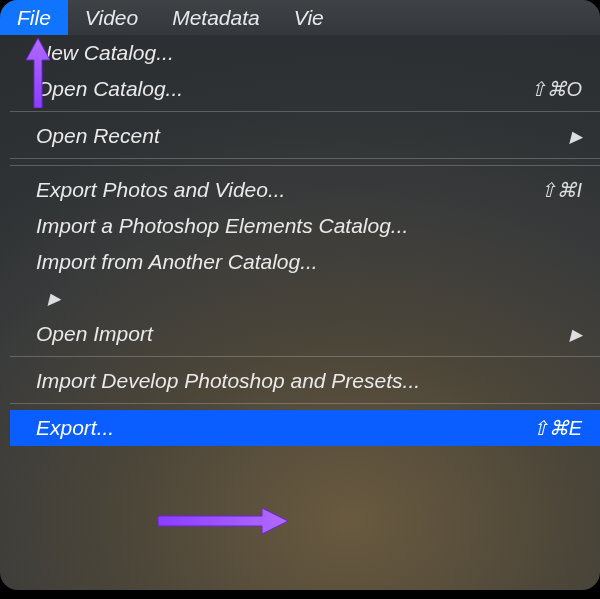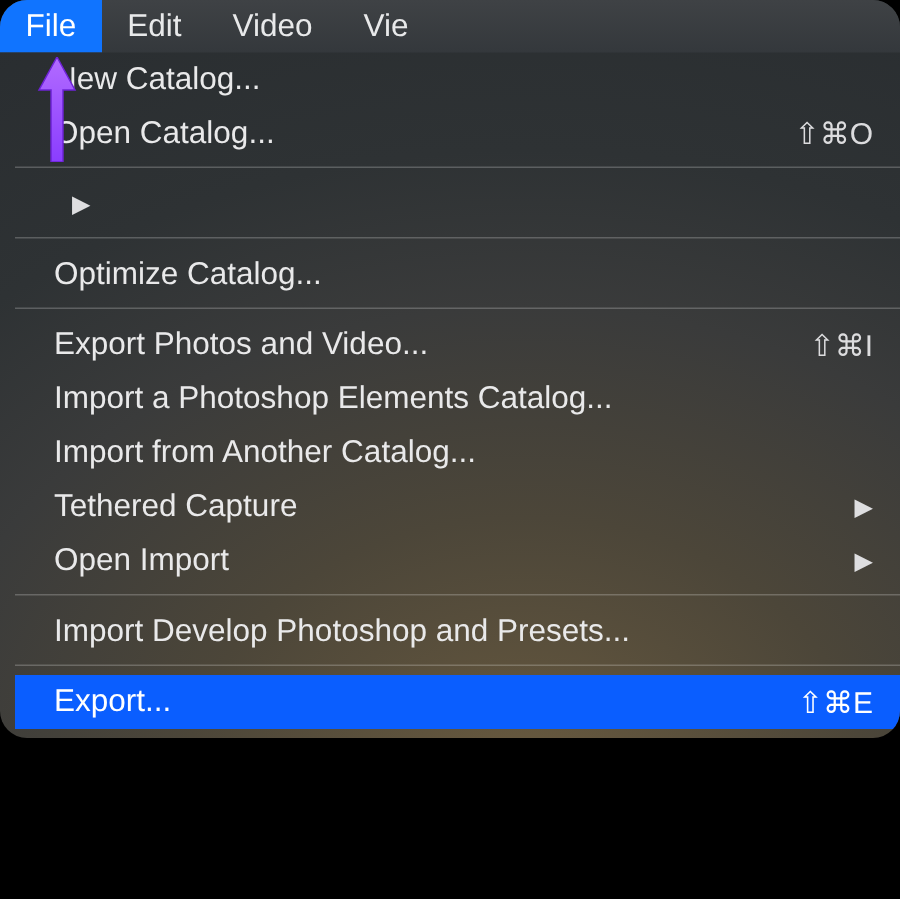--- a/index.html
+++ b/index.html
@@ -3,26 +3,27 @@
 <meta charset="utf-8">
 <style>
   * { box-sizing: border-box; margin: 0; padding: 0; }
   html, body {
     width: 600px; height: 599px;
     font-family: -apple-system, "Helvetica Neue", Helvetica, Arial, sans-serif;
     background: #000;
     overflow: hidden;
   }
   .canvas {
-    width: 600px; height: 492px;
+    width: 600px; height: 590px;
     position: relative;
     background: radial-gradient(ellipse 900px 700px at 350px 520px,
                 #695a3f 0%, #4c4639 25%, #3a3b3b 45%, #2e3234 60%, #25292d 100%);
     border-radius: 18px;
     overflow: hidden;
+    font-style: italic;
   }
   .menubar {
     position: absolute;
     left: 0; top: 0; right: 0;
     height: 35px;
     display: flex;
     align-items: stretch;
     background: linear-gradient(#3f4245, #34383c);
     color: #e8e9ea;
     font-size: 21px;
@@ -83,66 +84,63 @@
 </head>
 <body>
 
 <div class="canvas">
 
   <div class="menubar">
     <div class="mitem active">
         <span>File</span>
       </div>
     <div class="mitem">
-        <span>Edit</span>
+        <span>Video</span>
       </div>
     <div class="mitem">
-        <span>Video</span>
+        <span>Metadata</span>
       </div>
     <div class="mitem">
         <span>Vie</span>
       </div>
   </div>
 
   <div class="dropdown">
 
     <div class="row">
       <span class="label">New Catalog...</span>
     </div>
     <div class="row">
       <span class="label">Open Catalog...</span>
       <span class="shortcut">⇧⌘O</span>
     </div>
 
     <div class="sep"></div>
 
     <div class="row">
+      <span class="label">Open Recent</span>
       <span class="submenu-arrow">▶</span>
     </div>
 
     <div class="sep"></div>
 
-    <div class="row">
-      <span class="label">Optimize Catalog...</span>
-    </div>
 
     <div class="sep"></div>
 
     <div class="row">
       <span class="label">Export Photos and Video...</span>
       <span class="shortcut">⇧⌘I</span>
     </div>
     <div class="row">
       <span class="label">Import a Photoshop Elements Catalog...</span>
     </div>
     <div class="row">
       <span class="label">Import from Another Catalog...</span>
     </div>
     <div class="row">
-      <span class="label">Tethered Capture</span>
       <span class="submenu-arrow">▶</span>
     </div>
     <div class="row">
       <span class="label">Open Import</span>
       <span class="submenu-arrow">▶</span>
     </div>
 
     <div class="sep"></div>
 
     <div class="row">

